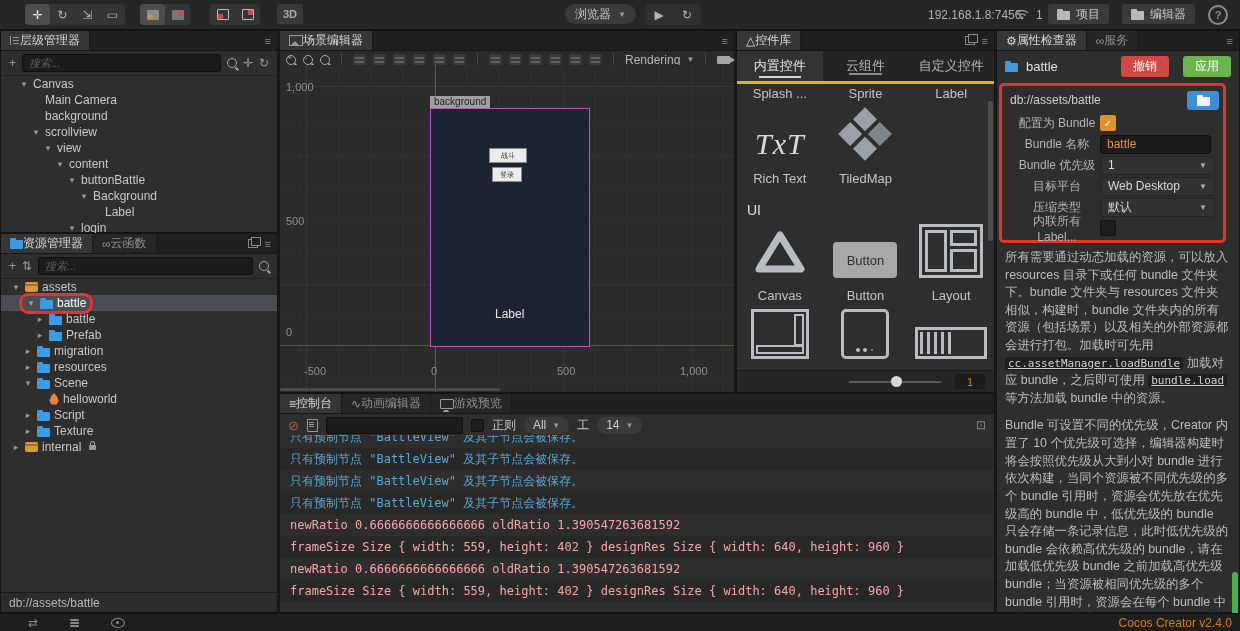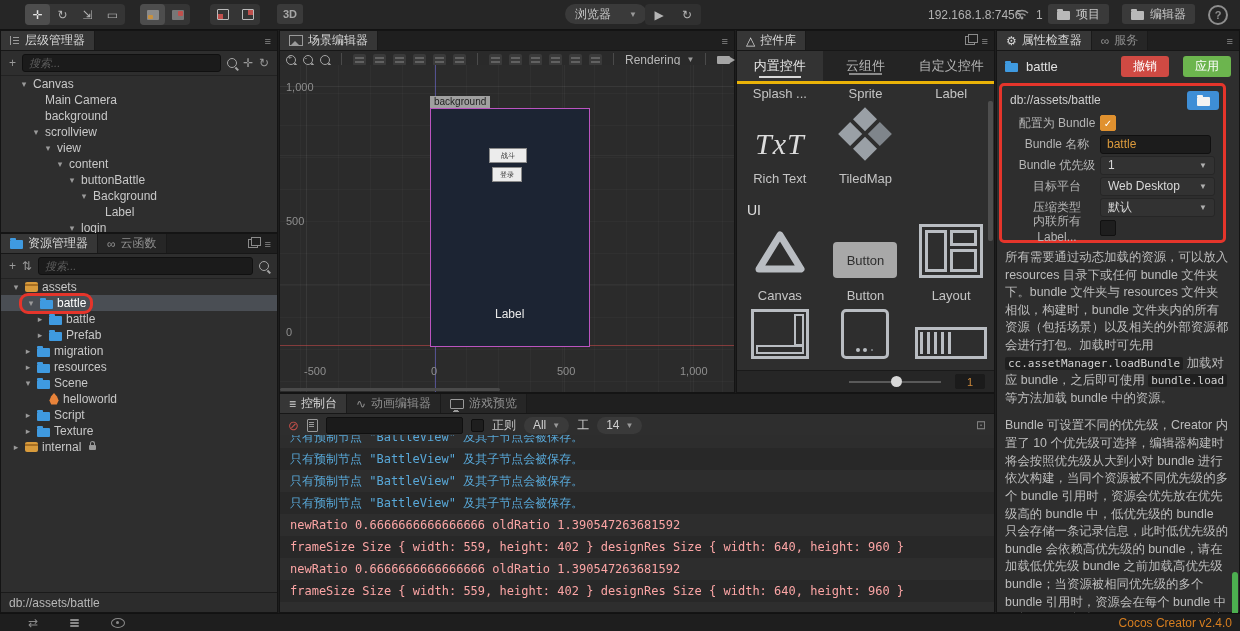--- a/index.html
+++ b/index.html
@@ -5,40 +5,40 @@
   html,body{margin:0;padding:0;background:#0e0e0e;}
   #app{position:relative;width:1240px;height:631px;background:#1d1d1d;overflow:hidden;
        font-family:"Liberation Sans",sans-serif;font-size:12px;color:#c8c8c8;}
   
   .topbar{position:absolute;left:0;top:0;width:1240px;height:29px;background:#262626;border-bottom:1px solid #121212;}
   .tgroup{position:absolute;top:4px;height:21px;background:#353535;border-radius:4px;display:flex;align-items:center;}
   .tbtn{min-width:25px;height:21px;display:flex;align-items:center;justify-content:center;color:#b5b5b5;font-size:12px;border-radius:4px;cursor:pointer;}
   .tbtn.active{background:#4d4d4d;color:#e8e8e8;}
   .btn3d{position:absolute;left:277px;top:4px;width:26px;height:20px;background:#3a3a3a;border-radius:3px;
          display:flex;align-items:center;justify-content:center;color:#a8a8a8;font-weight:bold;font-size:11px;}
-  .pill{position:absolute;top:4px;height:20px;background:#3a3a3a;border-radius:10px;display:flex;align-items:center;gap:18px;padding:0 10px;color:#c8c8c8;}
+  .pill{position:absolute;top:4px;height:20px;background:#3a3a3a;border-radius:10px;display:flex;align-items:center;gap:7px;padding:0 10px;color:#c8c8c8;}
   .dd{font-size:8px;color:#999;}
   .iptext{position:absolute;left:928px;top:8px;color:#b2b2b2;}
   .wifi{position:absolute;left:1015px;top:9px;}
   .conncount{position:absolute;left:1036px;top:8px;color:#b2b2b2;}
   .tbtnbox{position:absolute;top:4px;height:20px;background:#3a3a3a;border-radius:3px;display:flex;align-items:center;gap:6px;padding:0 9px;color:#c8c8c8;}
   .helpbtn{position:absolute;left:1208px;top:5px;width:16px;height:16px;border:2px solid #8e8e8e;border-radius:50%;
            display:flex;align-items:center;justify-content:center;color:#8e8e8e;font-weight:bold;font-size:11px;}
   
   .mi{width:12px;height:10px;background:#8a8a8a;border-radius:1px;position:relative;}
   .mi.m2{background:#777;}
   .mi.m2::after{content:"";position:absolute;right:1px;top:1px;width:5px;height:5px;background:#c0504d;border-radius:1px;}
   .mi.frame{background:none;border:1px solid #bbb;width:10px;height:9px;}
   .mi.frame::after{content:"";position:absolute;left:0px;bottom:0px;width:5px;height:5px;background:#c0504d;}
   .mi.frame.b::after{left:auto;right:0;bottom:auto;top:0;}
   .mi.m1::after{content:"";position:absolute;left:1px;bottom:1px;width:5px;height:4px;background:#c8913f;border-radius:1px;}
   
   .panel{position:absolute;background:#2e2e2e;border:1px solid #141414;box-sizing:border-box;}
   .ptabs{position:relative;height:19px;background:#1f1f1f;display:flex;align-items:stretch;border-bottom:1px solid #171717;}
-  .ptab{display:flex;align-items:center;gap:5px;padding:0 9px;background:#262626;color:#8f8f8f;border-right:1px solid #1a1a1a;}
+  .ptab{display:flex;align-items:center;padding:0 9px;background:#262626;color:#8f8f8f;border-right:1px solid #1a1a1a;}
   .ptab.active{background:#363636;color:#d8d8d8;}
   .pmenu{position:absolute;right:6px;top:0;height:19px;display:flex;align-items:center;gap:7px;color:#8a8a8a;font-size:11px;}
   .toolrow{height:24px;display:flex;align-items:center;gap:6px;padding:0 8px;background:#2e2e2e;border-bottom:1px solid #222;}
   .srch{flex:1;height:16px;background:#1b1b1b;border:1px solid #101010;border-radius:3px;color:#c8c8c8;
         font-style:italic;font-size:11px;padding:0 6px;outline:none;font-family:"Liberation Sans",sans-serif;}
   .srch::placeholder{color:#5d5d5d;}
   .ticon{color:#9a9a9a;font-size:12px;cursor:pointer;}
   
   .trow{height:16px;display:flex;align-items:center;color:#c8c8c8;white-space:nowrap;}
   .trow.sel{background:#4a4e54;color:#fff;}
@@ -154,21 +154,21 @@
   .bluebtn{margin-left:auto;width:32px;height:19px;background:#3e8ed6;border-radius:3px;display:flex;align-items:center;justify-content:center;cursor:pointer;}
   .frow{display:flex;align-items:center;height:20px;margin:1px 0;padding-left:8px;text-align:center;}
   .flabel{width:86px;color:#b5b5b5;flex:none;}
   .fchk{width:14px;height:14px;background:#1e1e1e;border:1px solid #111;border-radius:2px;color:#fff;font-size:10px;display:flex;align-items:center;justify-content:center;cursor:pointer;}
   .fchk.on{background:#e0912f;border-color:#e0912f;}
   .finput{flex:1;margin-right:12px;height:17px;background:#1c1c1c;border:1px solid #101010;border-radius:3px;color:#dc9b3d;padding:0 6px;display:flex;align-items:center;}
   .fselect{flex:1;margin-right:8px;height:17px;background:#323232;border:1px solid #262626;border-radius:3px;color:#d8d8d8;padding:0 7px;display:flex;align-items:center;cursor:pointer;}
   .fsarrow{margin-left:auto;font-size:8px;color:#b0b0b0;}
   .helpblock{position:absolute;left:8px;top:218px;width:224px;color:#bdbdbd;font-size:12.4px;line-height:1.42;}
   .helpblock p{margin:0 0 10px 0;}
-  .code{font-family:"DejaVu Sans Mono","Liberation Mono",monospace;font-size:11px;background:#1f1f1f;border-radius:2px;padding:0 3px;color:#d2d2d2;}
+  .code{font-family:"DejaVu Sans Mono","Liberation Mono",monospace;font-size:11px;background:#1f1f1f;border-radius:2px;padding:0 3px;color:#d2d2d2;text-decoration:underline;}
   .greenscroll{position:absolute;right:1px;bottom:-8px;width:6px;height:48px;background:#4caf50;border-radius:3px;}
   
   .afooter{position:absolute;left:0;right:0;bottom:0;height:19px;background:#2c2c2c;border-top:1px solid #1a1a1a;display:flex;align-items:center;padding-left:8px;color:#b8b8b8;}
   .statusbar{position:absolute;left:0;top:613px;width:1240px;height:18px;background:#1e1e1e;border-top:1px solid #121212;display:flex;align-items:center;gap:32px;padding-left:28px;box-sizing:border-box;}
   .version{margin-left:auto;margin-right:8px;color:#d77e1f;font-size:12px;}
 </style>
 </head>
 <body>
 
 <div id="app">

